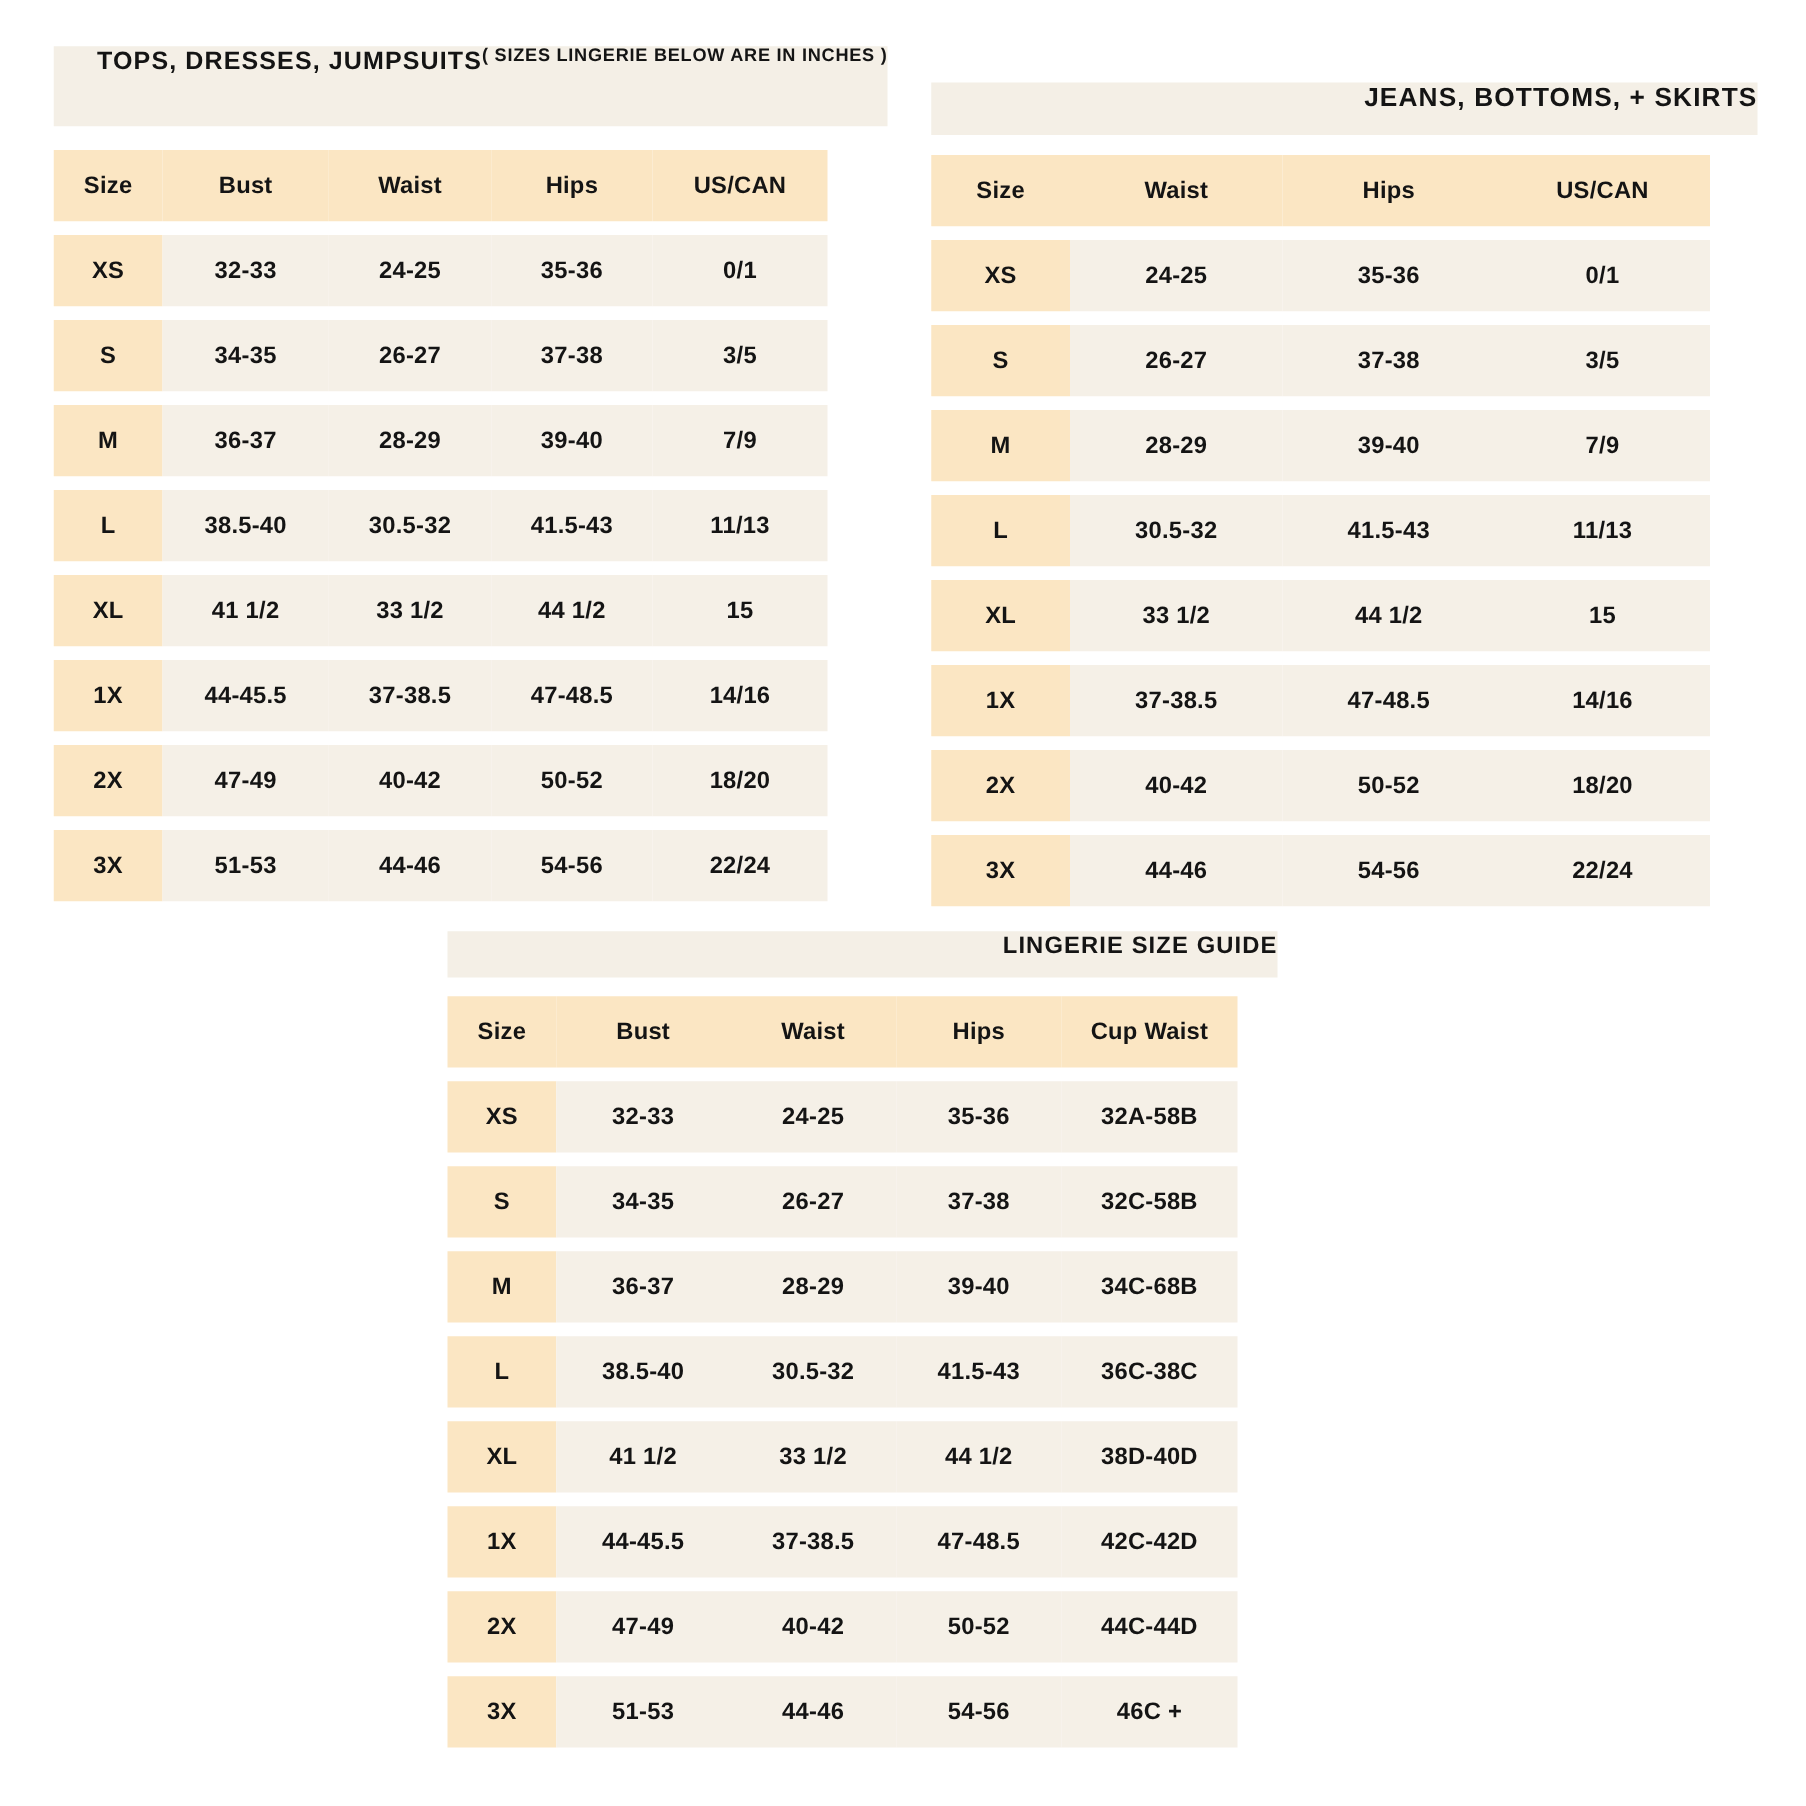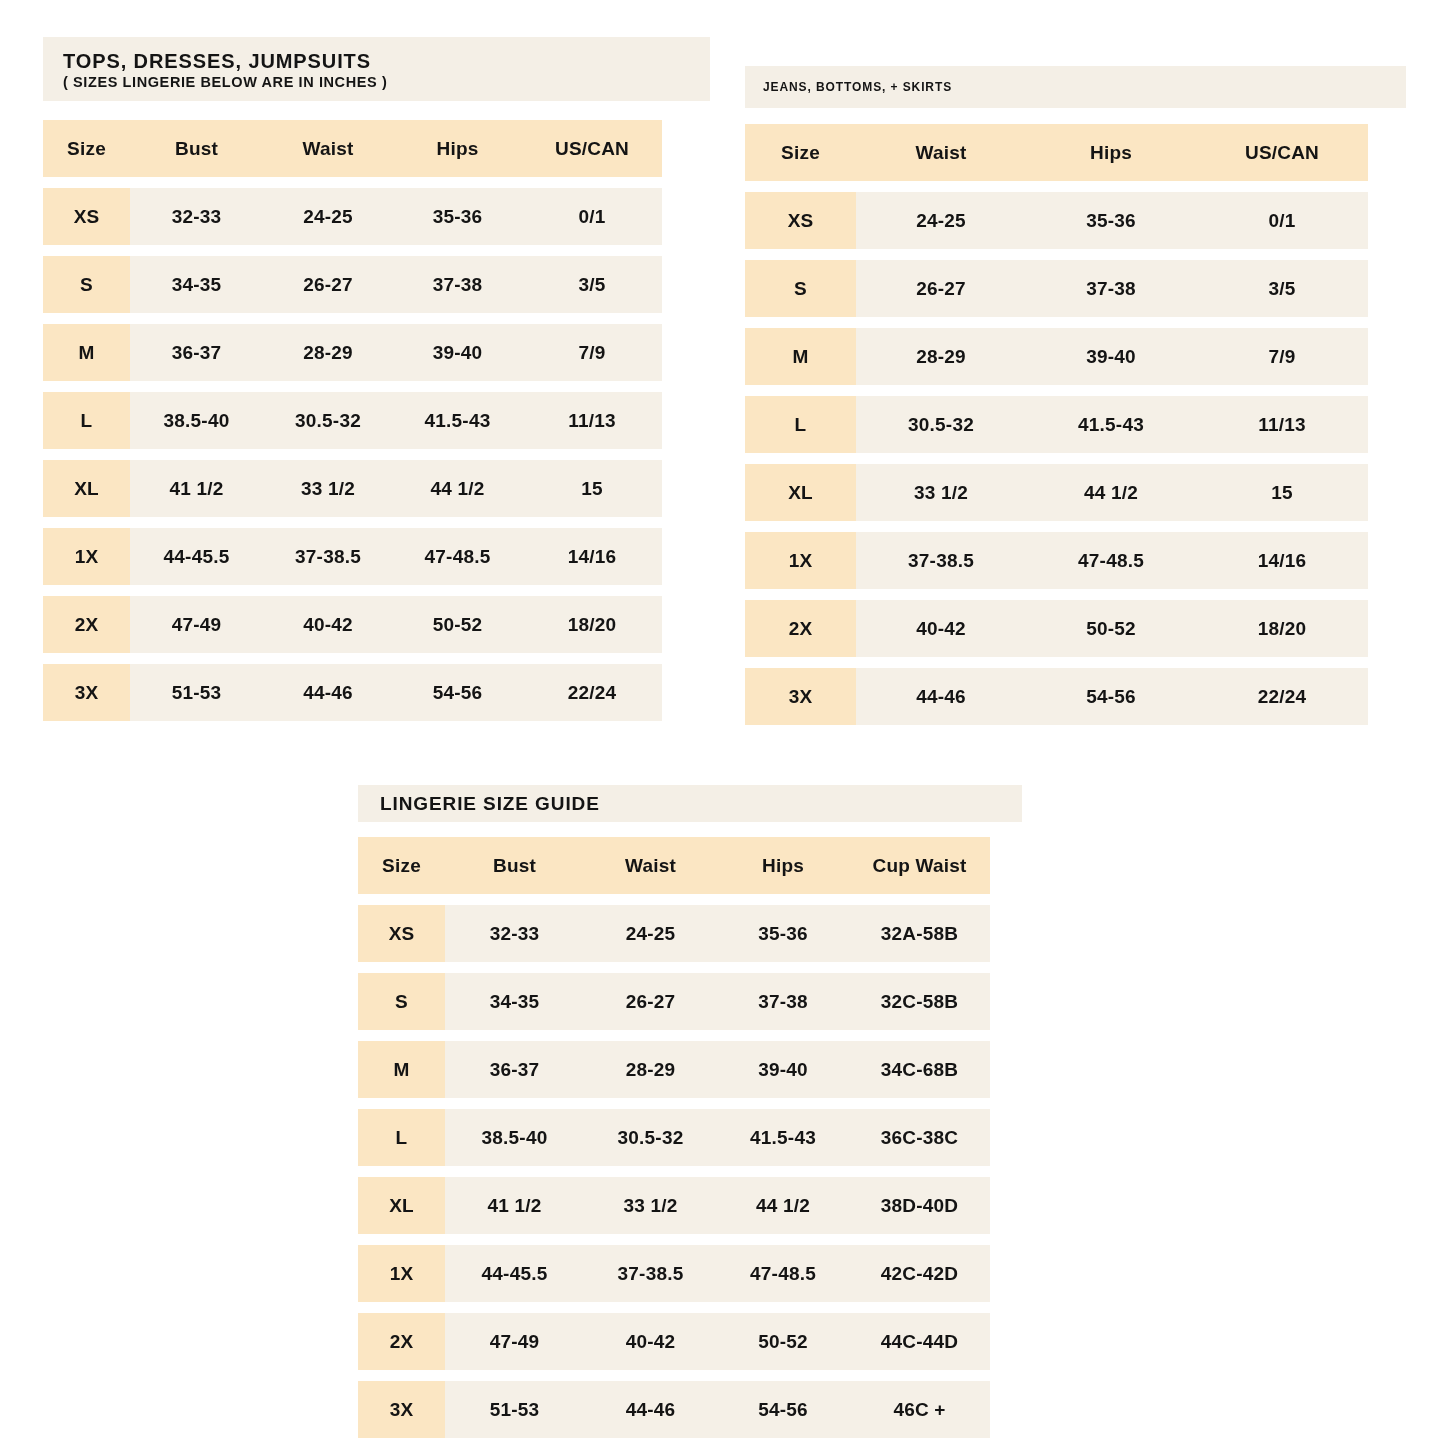--- a/index.html
+++ b/index.html
@@ -13,22 +13,22 @@
     height: 1445px;
     font-family: "Liberation Sans", sans-serif;
     color: var(--ink, #141414);
   }
   .tbl {
     position: absolute;
   }
   .banner {
     background: var(--banner, #f4efe6);
     display: flex;
-    flex-direction: column;
-    justify-content: center;
+    flex-direction: row;
+    justify-content: flex-end;
     box-sizing: border-box;
   }
   .banner .title {
     font-weight: 700;
     letter-spacing: 0.9px;
     line-height: 1.25;
   }
   .banner .subtitle {
     font-weight: 700;
     letter-spacing: 0.6px;
@@ -57,26 +57,26 @@
   
   #t1 { left: 43px; top: 37px; width: 667px; }
   #t1 .banner { height: 64px; padding-left: 20px; width: 667px; }
   #t1 .banner .title { font-size: 20px; }
   #t1 .banner .subtitle { font-size: 14.5px; }
   #t1 .grid { margin-top: 19px; grid-template-columns: 87px 133px 130px 129px 140px; }
 
   
   #t2 { left: 745px; top: 66px; width: 661px; }
   #t2 .banner { height: 42px; padding-left: 18px; width: 661px; }
-  #t2 .banner .title { font-size: 12px; }
+  #t2 .banner .title { font-size: 21px; }
   #t2 .grid { margin-top: 16px; grid-template-columns: 111px 170px 170px 172px; }
 
   
   #t3 { left: 358px; top: 745px; width: 676px; }
-  #t3 .banner { height: 37px; padding-left: 22px; width: 664px; margin-top: 40px; }
+  #t3 .banner { height: 37px; padding-left: 22px; width: 664px; }
   #t3 .banner .title { font-size: 19px; }
   #t3 .grid { margin-top: 15px; grid-template-columns: 87px 139px 133px 132px 141px; }
 </style>
 </head>
 <body style="background: rgb(255, 255, 255);">
 
 <section id="t1" class="tbl">
   <div class="banner">
     <div class="title">TOPS, DRESSES, JUMPSUITS</div>
     <div class="subtitle">( SIZES LINGERIE BELOW ARE IN INCHES )</div>

